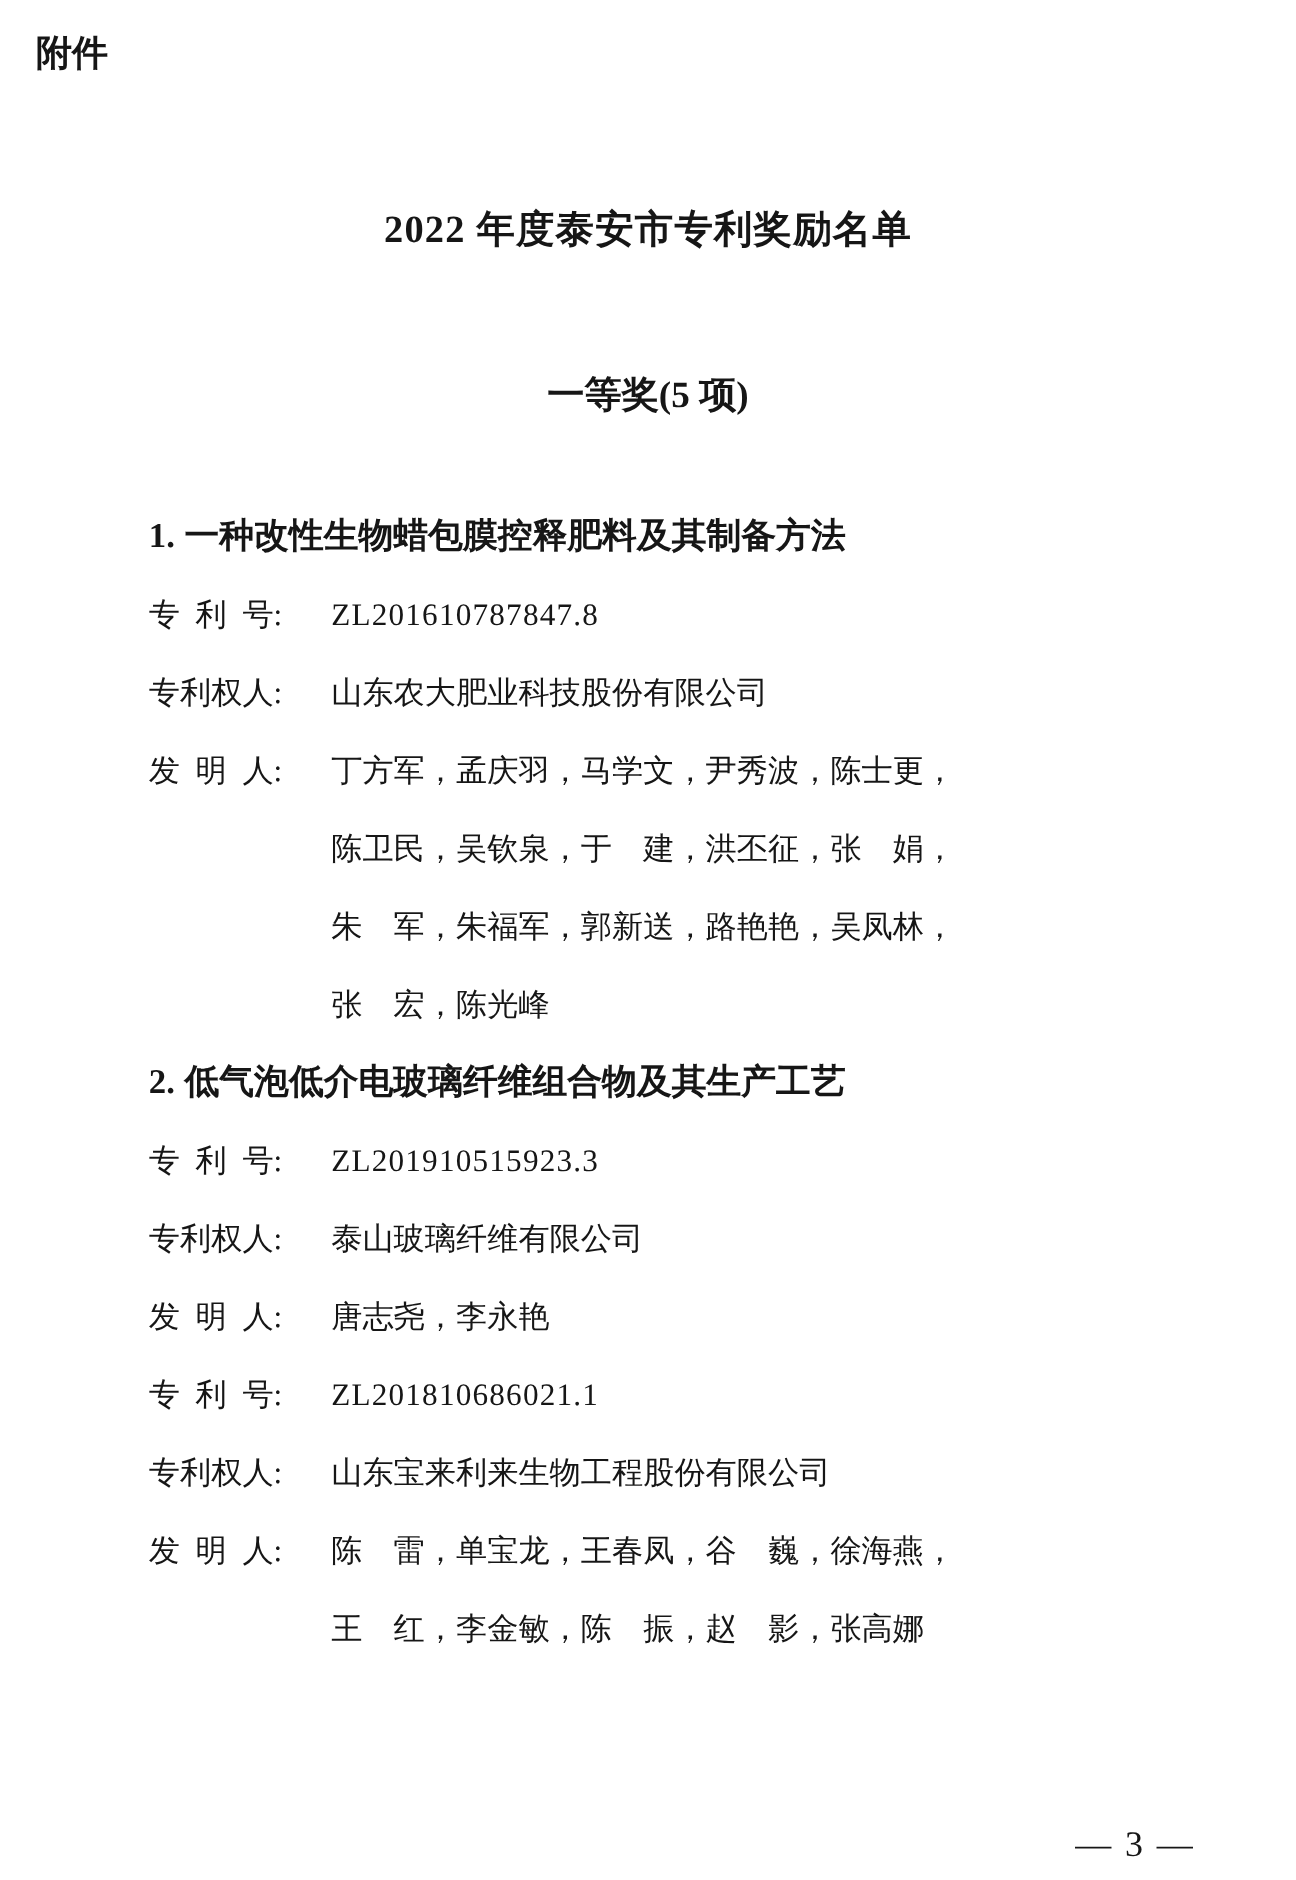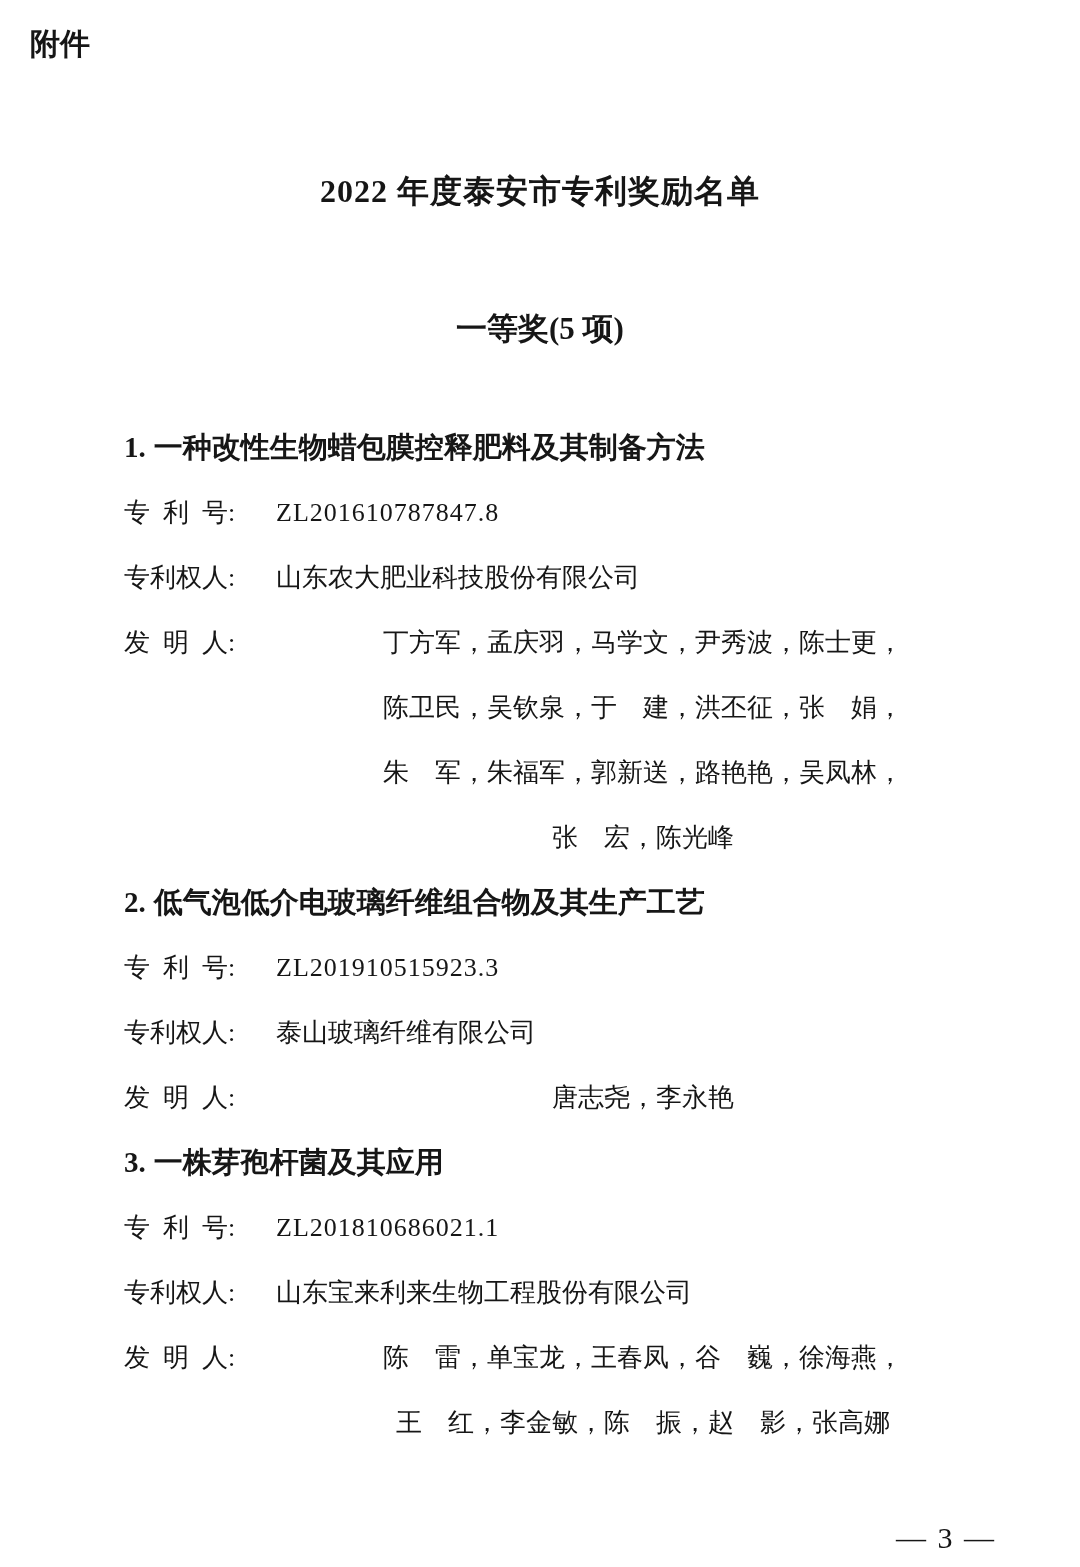--- a/index.html
+++ b/index.html
@@ -67,21 +67,21 @@
     font-size: 26px;
     line-height: 65px;
     white-space: nowrap;
   }
   .field-label {
     flex: 0 0 152px;
   }
   .field-value.num {
     letter-spacing: 1px;
   }
-  .inventor-lines { flex: 1; text-align: center; }
+  .inventor-lines { flex: 1; }
   .inv-line { line-height: 65px; white-space: nowrap; }
   .page-number {
     position: absolute;
     right: 84px;
     bottom: 12px;
     font-size: 30px;
     letter-spacing: 2px;
   }
 </style>
 </head>
@@ -134,23 +134,20 @@
       </div>
       <div class="field-row">
         <span class="field-label">发 明 人:</span>
         <div class="inventor-lines">
           <div class="inv-line">唐志尧，李永艳</div>
         </div>
       </div>
     </section>
 
     <section class="entry">
-      <div class="entry-title">
-        <span class="entry-num">3.</span><span>一株芽孢杆菌及其应用</span>
-      </div>
       <div class="field-row">
         <span class="field-label">专 利 号:</span>
         <span class="field-value num">ZL201810686021.1</span>
       </div>
       <div class="field-row">
         <span class="field-label">专利权人:</span>
         <span class="field-value">山东宝来利来生物工程股份有限公司</span>
       </div>
       <div class="field-row">
         <span class="field-label">发 明 人:</span>

